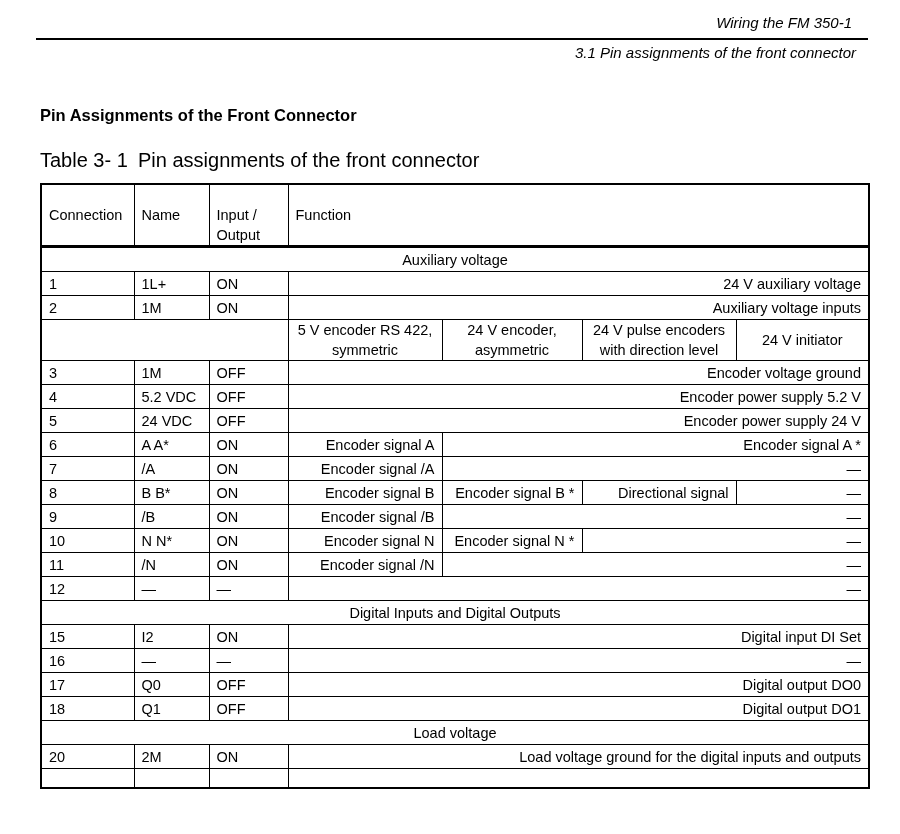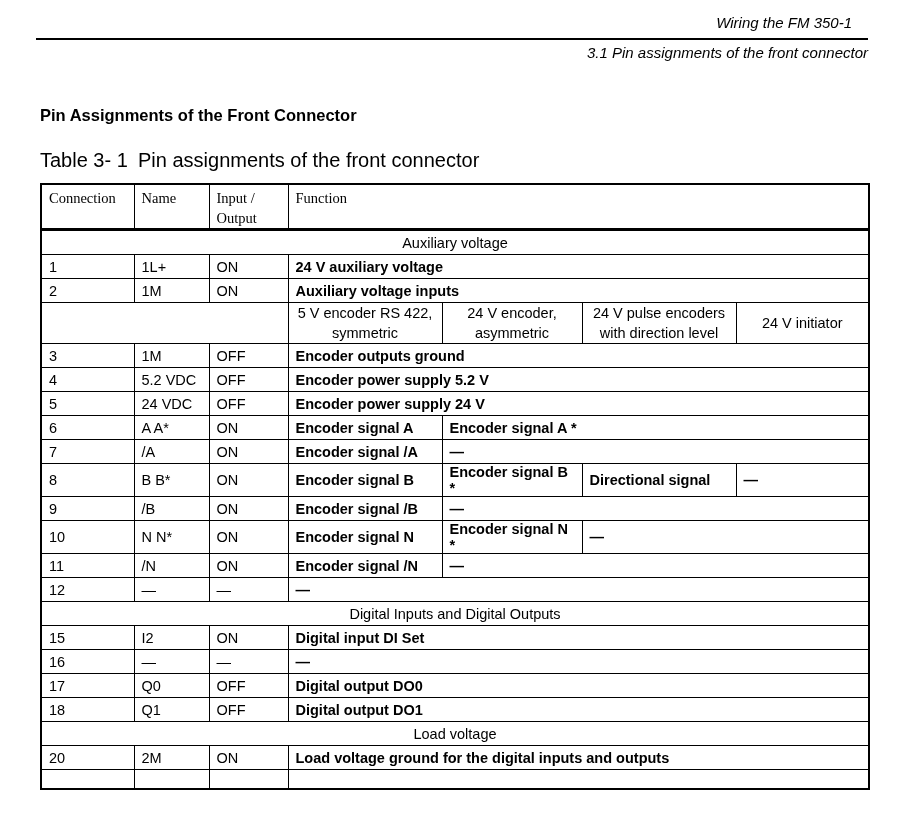--- a/index.html
+++ b/index.html
@@ -23,21 +23,21 @@
     font-size: 15px;
     line-height: 18px;
   }
   .header-rule {
     margin: 6px 0 0 36px;
     width: 832px;
     border-top: 2px solid #000;
   }
   .running-subtitle {
     margin-top: 4px;
-    padding-right: 32px;
+    padding-right: 44px;
     text-align: right;
     font-style: italic;
     font-size: 15px;
     line-height: 18px;
   }
 
   .page-title {
     margin: 44px 0 0 40px;
     font-size: 16.5px;
     font-weight: bold;
@@ -62,35 +62,34 @@
     border: 1.5px solid #000;
     font-size: 14.5px;
     padding: 0 7px;
     height: 23px;
     vertical-align: middle;
     overflow: hidden;
   }
   tr.thead td {
     vertical-align: top;
     height: 40px;
-    padding-top: 3px;
+    padding-top: 20px;
     border-bottom: 3px solid #000;
     white-space: pre-line;
     line-height: 20px;
-    font-family: Liberation Serif, serif;
   }
   tr.enc-types td {
     height: 40px;
     text-align: center;
     white-space: pre-line;
     line-height: 20px;
   }
   tr.enc-types td.spacer { border-right: 1.5px solid #000; }
   td.l { text-align: left; }
-  td.f { text-align: left; font-weight: bold; }
+  td.f { text-align: right; }
   tr.section td { text-align: center; }
   tr.stub td { height: 18px; }
 </style>
 </head>
 <body>
 
 <div class="page">
 
   <div class="running-title">Wiring the FM 350-1</div>
   <div class="header-rule"></div>
@@ -147,21 +146,21 @@
 asymmetric</td>
       <td>24 V pulse encoders
 with direction level</td>
       <td>24 V initiator</td>
     </tr>
 
     <tr>
       <td class="l">3</td>
       <td class="l">1M</td>
       <td class="l">OFF</td>
-      <td class="f" colspan="4">Encoder outputs ground</td>
+      <td class="f" colspan="4">Encoder voltage ground</td>
     </tr>
     <tr>
       <td class="l">4</td>
       <td class="l">5.2 VDC</td>
       <td class="l">OFF</td>
       <td class="f" colspan="4">Encoder power supply 5.2 V</td>
     </tr>
     <tr>
       <td class="l">5</td>
       <td class="l">24 VDC</td>

